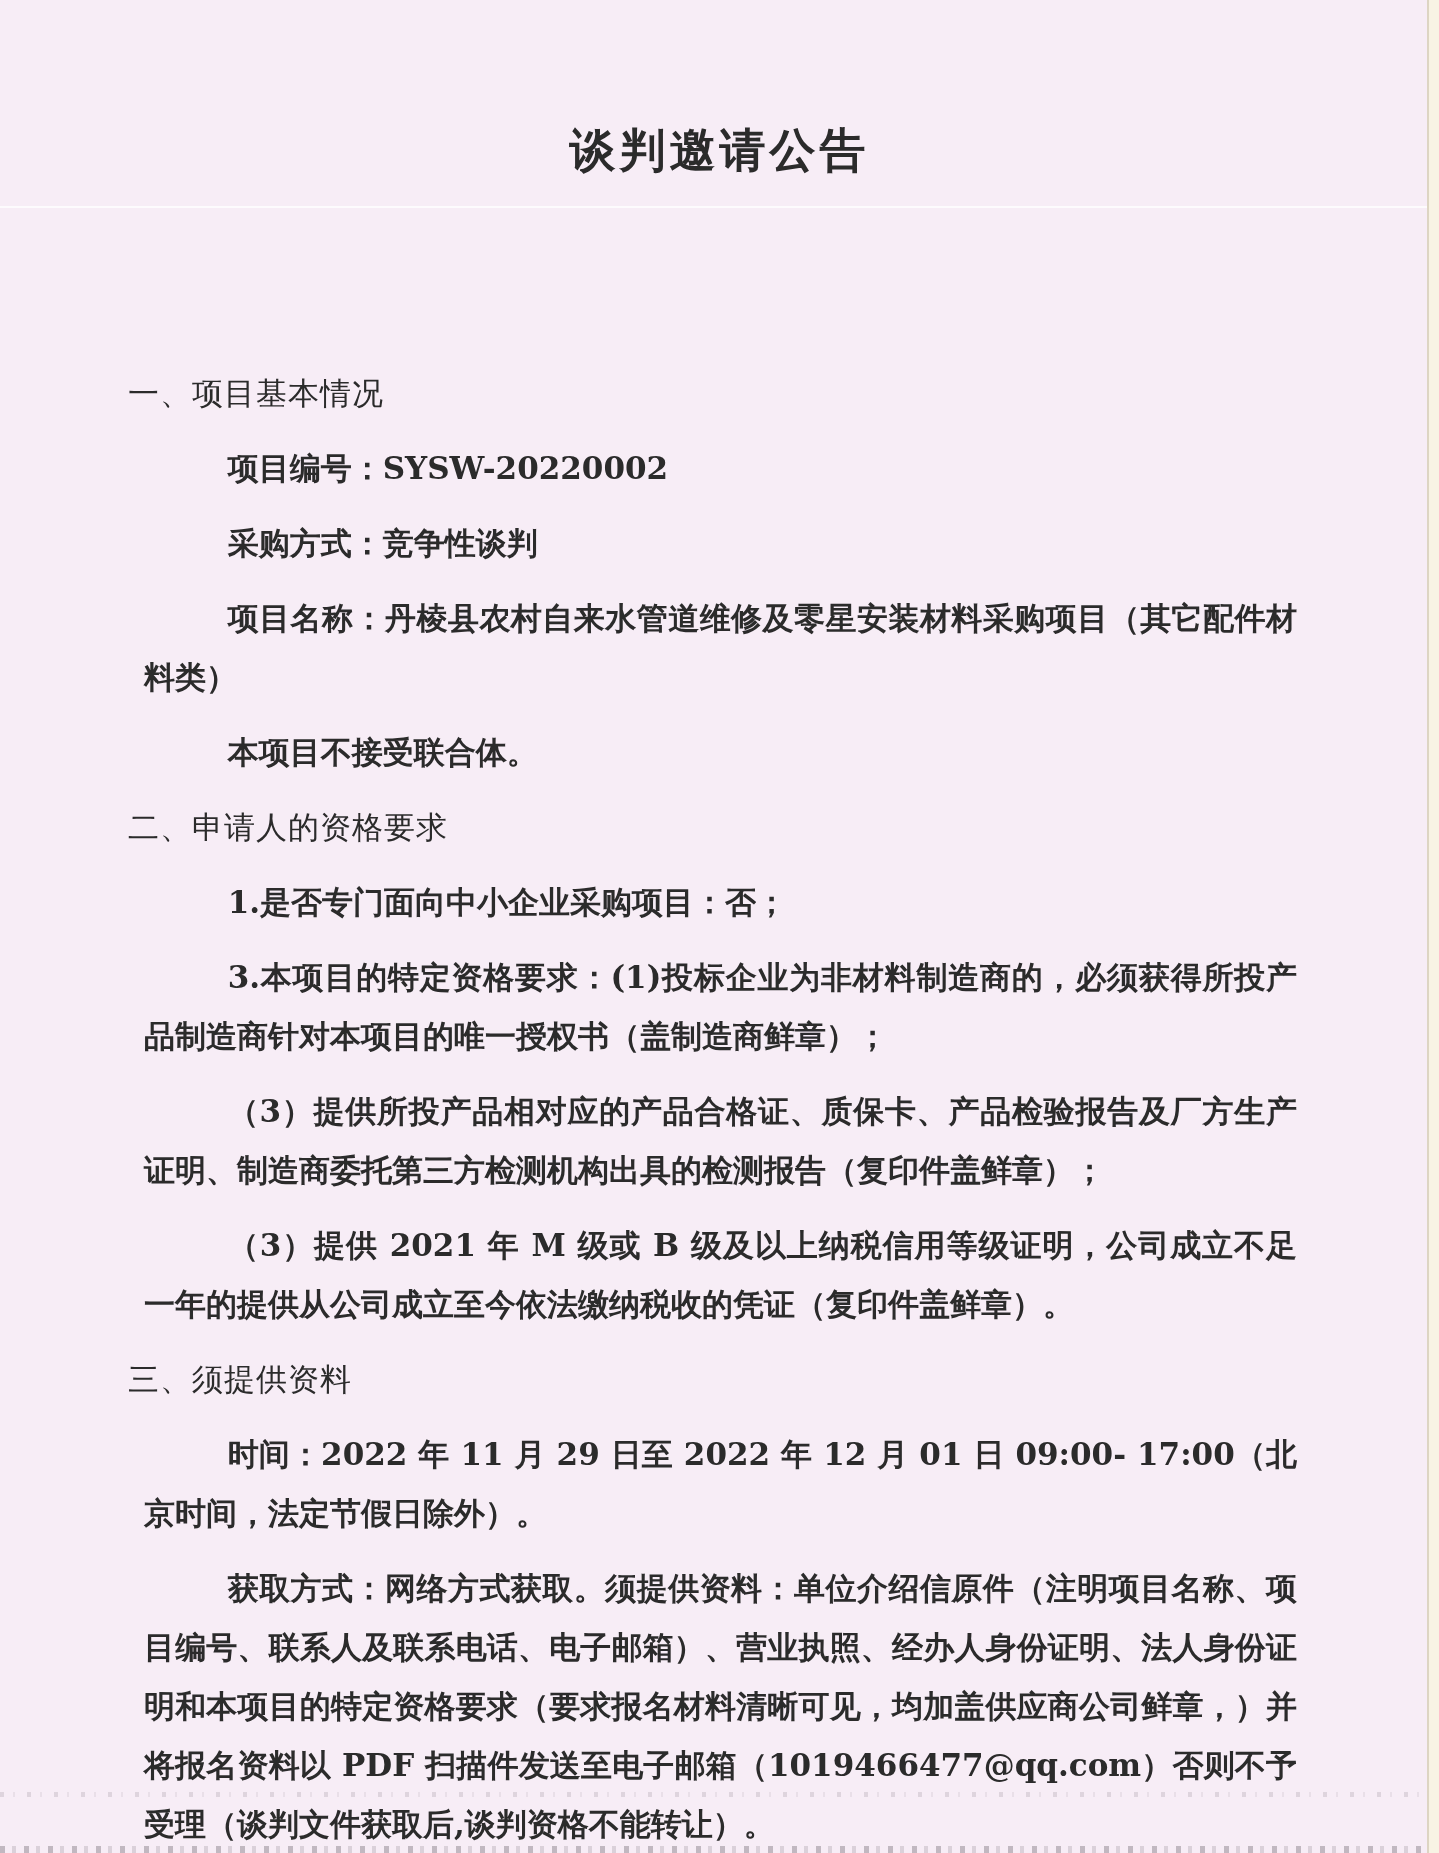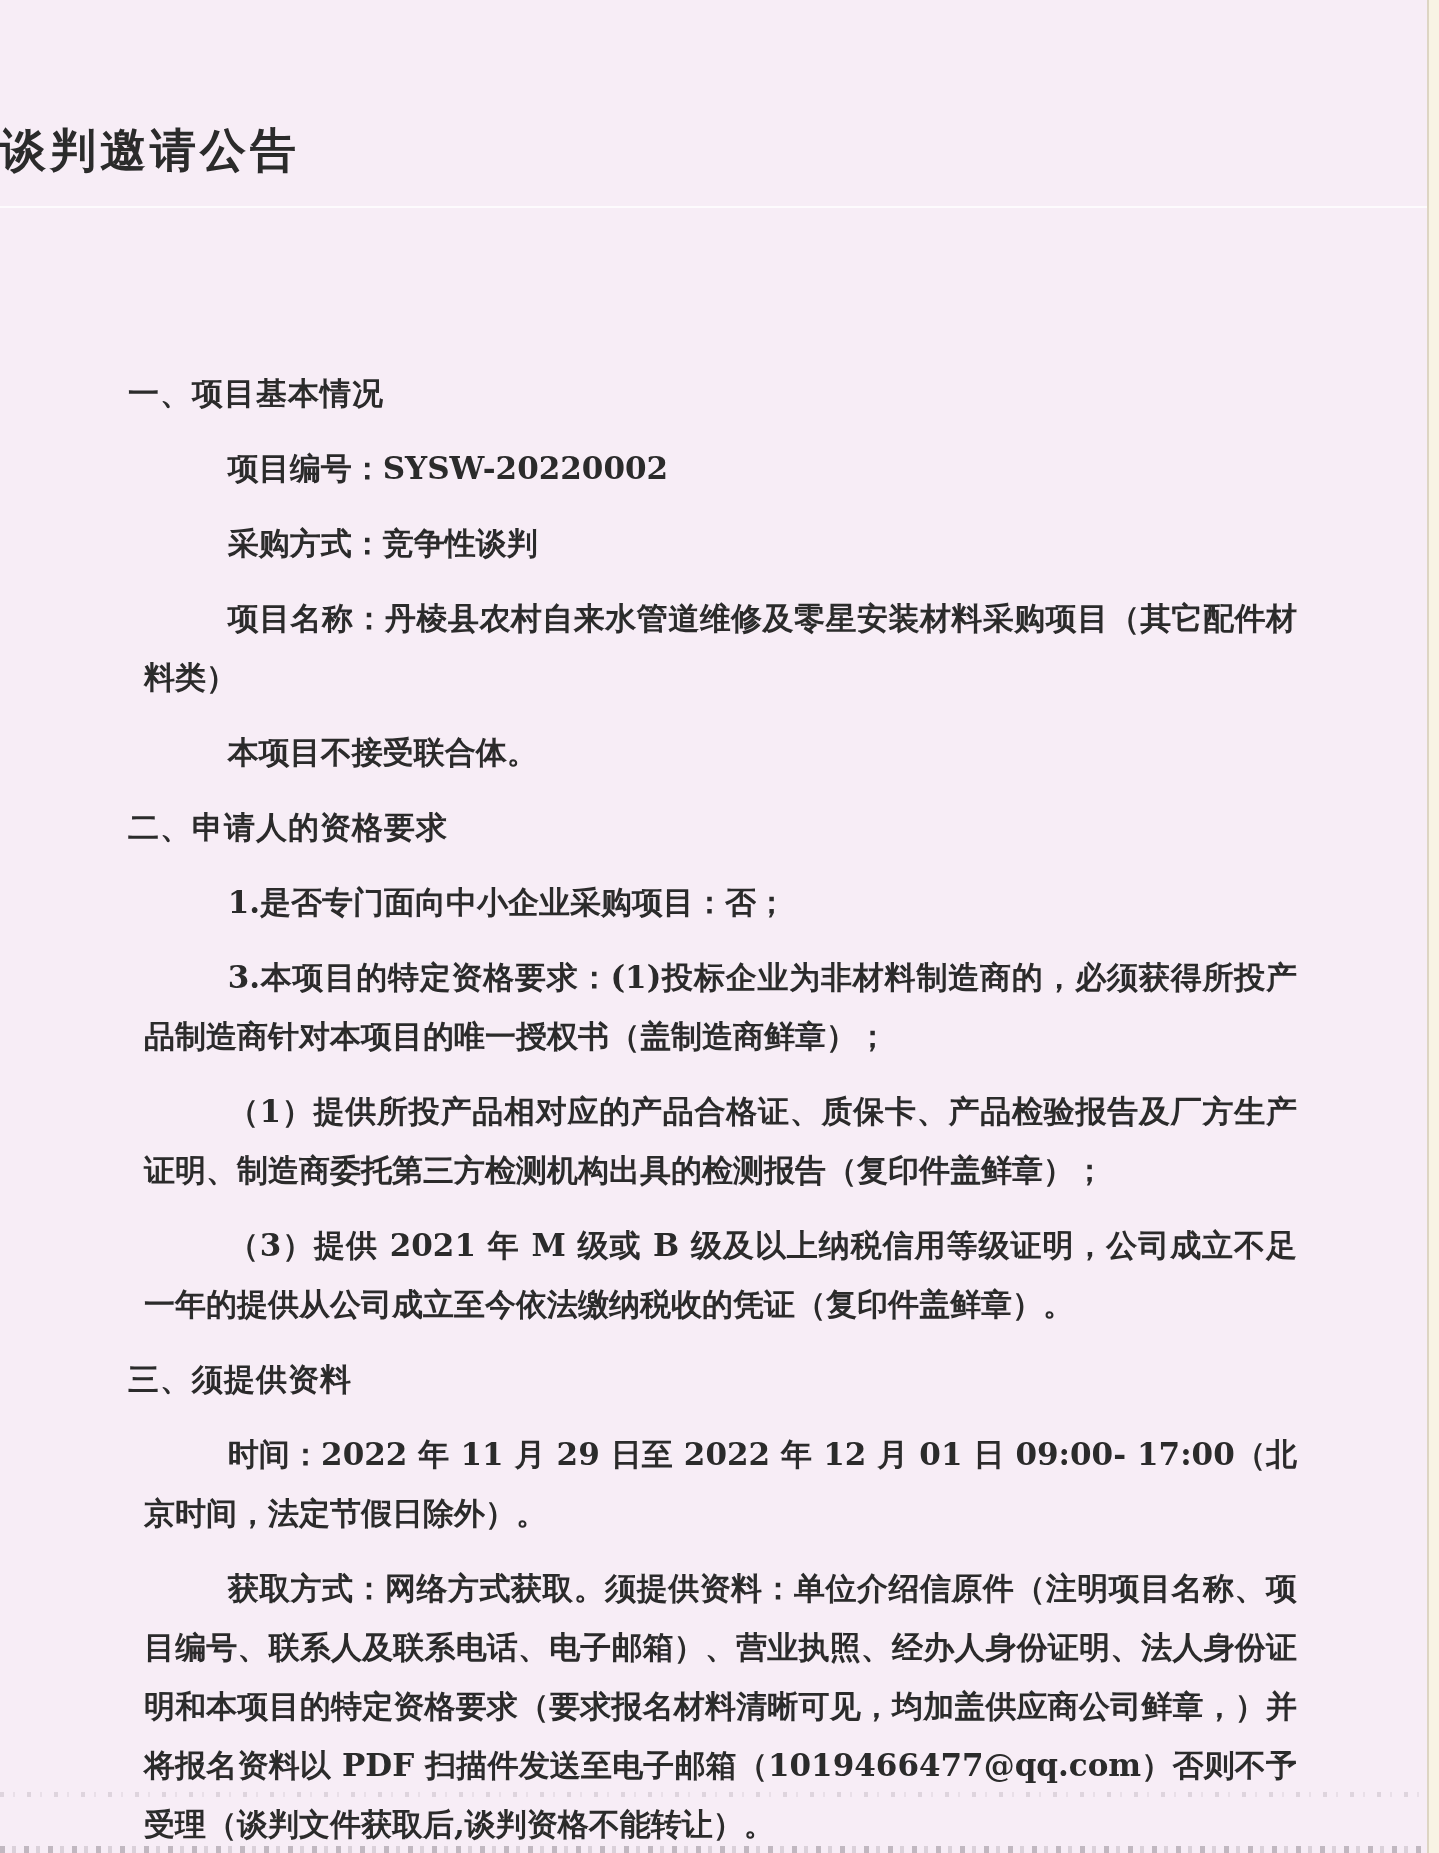--- a/index.html
+++ b/index.html
@@ -15,20 +15,21 @@
     color: var(--fg, #2b2b2b);
     font-family: "DejaVu Serif", "Liberation Serif", serif;
   }
   .page {
     position: absolute;
     inset: 0;
   }
   .title {
     margin: 0;
     padding-top: 122px;
+    text-align: center;
     font-size: 46px;
     line-height: 56px;
     font-weight: bold;
     letter-spacing: 4px;
     font-family: "DejaVu Serif", "Liberation Serif", serif;
   }
   .content {
     margin: 186px 0 0 128px;
     width: 1185px;
     font-size: 31px;
@@ -36,21 +37,21 @@
     text-align: justify;
   }
   .content section {
     margin: 0;
     padding: 0;
   }
   .heading {
     margin: 0;
     font-size: 31px;
     line-height: 59px;
-    font-weight: bold;
+    font-weight: normal;
     font-family: "DejaVu Sans", "Liberation Sans", sans-serif;
     letter-spacing: 1px;
   }
   .para {
     margin: 16px;
     text-indent: 2.7em;
     font-weight: bold;
   }
   
   .scan-hline {
@@ -119,21 +120,21 @@
       <p class="para">项目编号：SYSW-20220002</p>
       <p class="para">采购方式：竞争性谈判</p>
       <p class="para">项目名称：丹棱县农村自来水管道维修及零星安装材料采购项目（其它配件材料类）</p>
       <p class="para">本项目不接受联合体。</p>
     </section>
 
     <section>
       <h2 class="heading">二、申请人的资格要求</h2>
       <p class="para">1.是否专门面向中小企业采购项目：否；</p>
       <p class="para">3.本项目的特定资格要求：(1)投标企业为非材料制造商的，必须获得所投产品制造商针对本项目的唯一授权书（盖制造商鲜章）；</p>
-      <p class="para">（1）提供所投产品相对应的产品合格证、质保卡、产品检验报告及厂方生产证明、制造商委托第三方检测机构出具的检测报告（复印件盖鲜章）；</p>
+      <p class="para">（3）提供所投产品相对应的产品合格证、质保卡、产品检验报告及厂方生产证明、制造商委托第三方检测机构出具的检测报告（复印件盖鲜章）；</p>
       <p class="para">（3）提供 2021 年 M 级或 B 级及以上纳税信用等级证明，公司成立不足一年的提供从公司成立至今依法缴纳税收的凭证（复印件盖鲜章）。</p>
     </section>
 
     <section>
       <h2 class="heading">三、须提供资料</h2>
       <p class="para">时间：2022 年 11 月 29 日至 2022 年 12 月 01 日 09:00- 17:00（北京时间，法定节假日除外）。</p>
       <p class="para">获取方式：网络方式获取。须提供资料：单位介绍信原件（注明项目名称、项目编号、联系人及联系电话、电子邮箱）、营业执照、经办人身份证明、法人身份证明和本项目的特定资格要求（要求报名材料清晰可见，均加盖供应商公司鲜章，）并将报名资料以 PDF 扫描件发送至电子邮箱（1019466477@qq.com）否则不予受理（谈判文件获取后,谈判资格不能转让）。</p>
     </section>
 
     <section>

